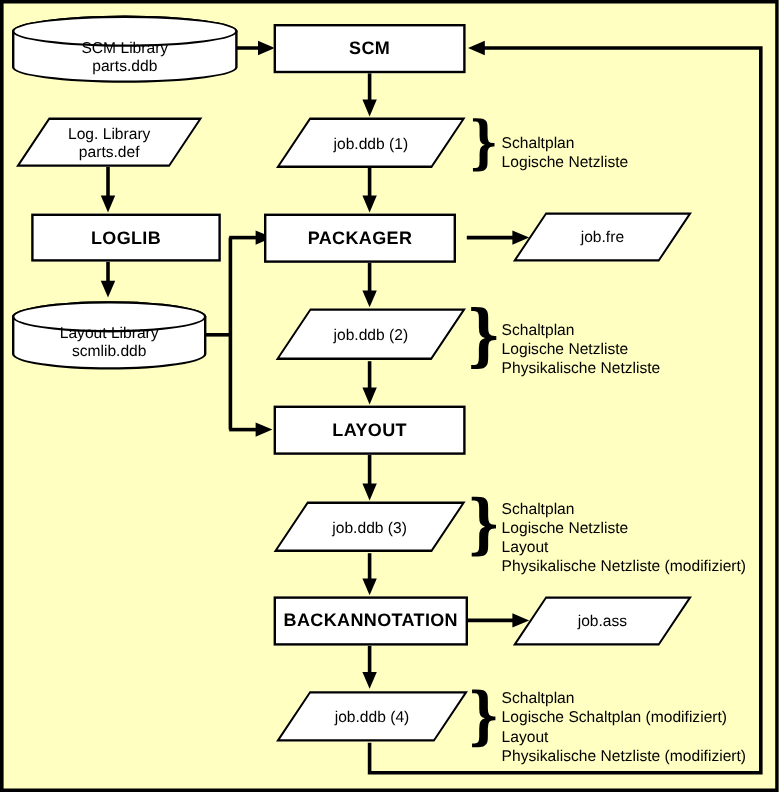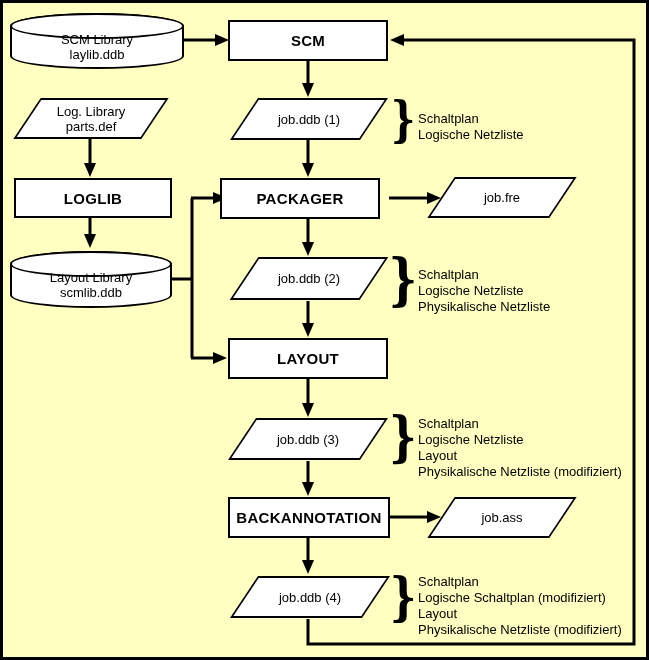--- a/index.html
+++ b/index.html
@@ -125,38 +125,38 @@
     <g>
       <line x1="308" y1="538" x2="308" y2="563"></line>
         <polygon points="308,574 302,560 314,560"></polygon>
     </g>
     <g>
       <polyline points="308,619 308,644 634,644 634,40 402,40"></polyline>
       <polygon points="390,40 404,34 404,46"></polygon>
     </g>
   </svg>
 
-  <div class="cylinder" style="left:10px;top:13px;width:174px;height:56px;">
+  <div class="cylinder" style="left:10px;top:13px;width:188px;height:56px;">
     <div class="cyl-label" style="top:17px;">
       <div>SCM Library</div>
-      <div>laylib.ddb</div>
+      <div>parts.ddb</div>
     </div>
   </div>
 
   <div class="cylinder" style="left:10px;top:251px;width:162px;height:57px;">
     <div class="cyl-label" style="top:17px;">
       <div>Layout Library</div>
       <div>scmlib.ddb</div>
     </div>
   </div>
 
   <div class="process" style="left:228px;top:20px;width:160px;height:41px;">
     <span class="process-label">SCM</span>
   </div>
-  <div class="process" style="left:14px;top:178px;width:158px;height:40px;">
+  <div class="process" style="left:26px;top:178px;width:158px;height:40px;">
     <span class="process-label">LOGLIB</span>
   </div>
   <div class="process" style="left:220px;top:178px;width:160px;height:41px;">
     <span class="process-label">PACKAGER</span>
   </div>
   <div class="process" style="left:228px;top:338px;width:160px;height:41px;">
     <span class="process-label">LAYOUT</span>
   </div>
   <div class="process" style="left:228px;top:497px;width:162px;height:41px;">
     <span class="process-label">BACKANNOTATION</span>

